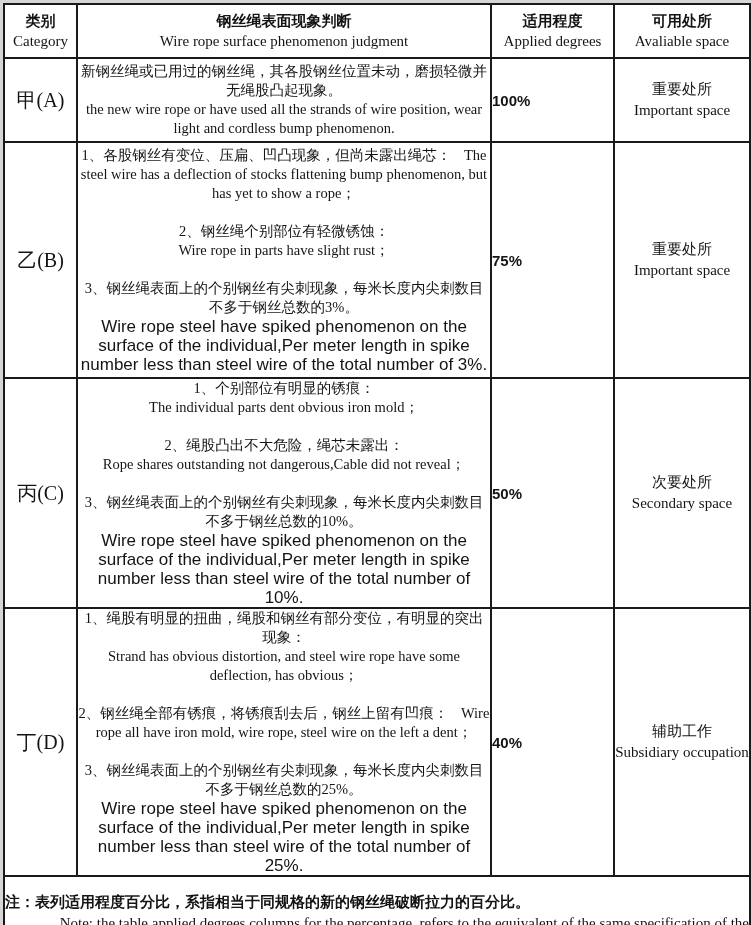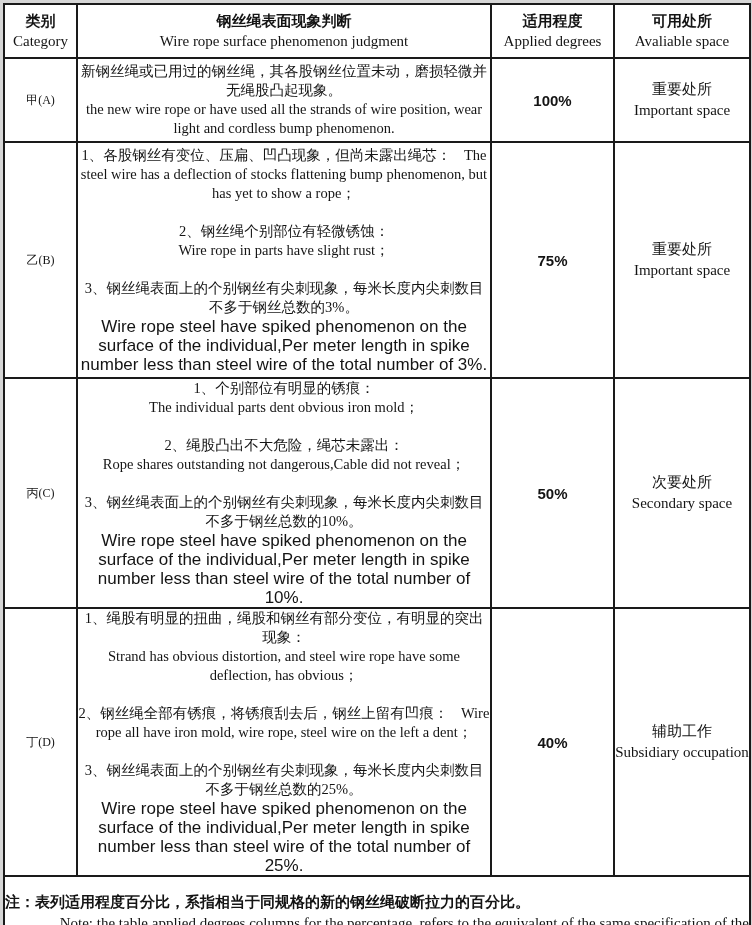--- a/index.html
+++ b/index.html
@@ -42,24 +42,23 @@
     font-weight: normal;
     font-size: 15px;
     line-height: 20px;
   }
   tr.hdr .zh { display: block; font-weight: 600; }
   tr.hdr .en { display: block; }
 
   
   td.cat {
     text-align: center;
-    font-size: 12px;
+    font-size: 20px;
   }
   td.app {
-    text-align: center;
     font-family: "Liberation Sans", "DejaVu Sans", sans-serif;
     font-weight: 700;
     font-size: 15px;
   }
   td.spc {
     text-align: center;
     font-size: 15px;
     line-height: 21px;
   }
   td.spc .zh { display: block; }

